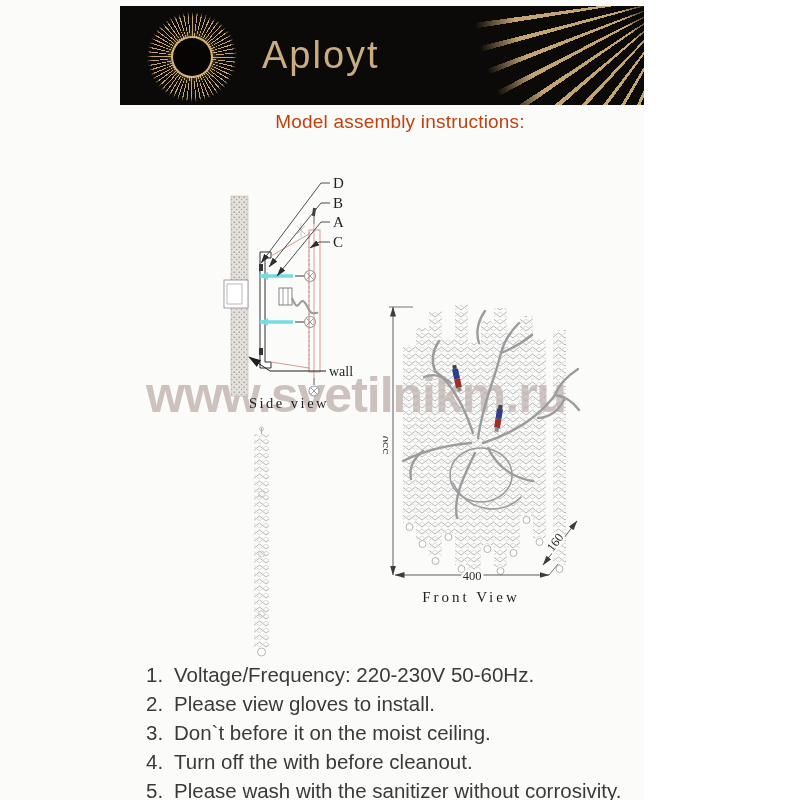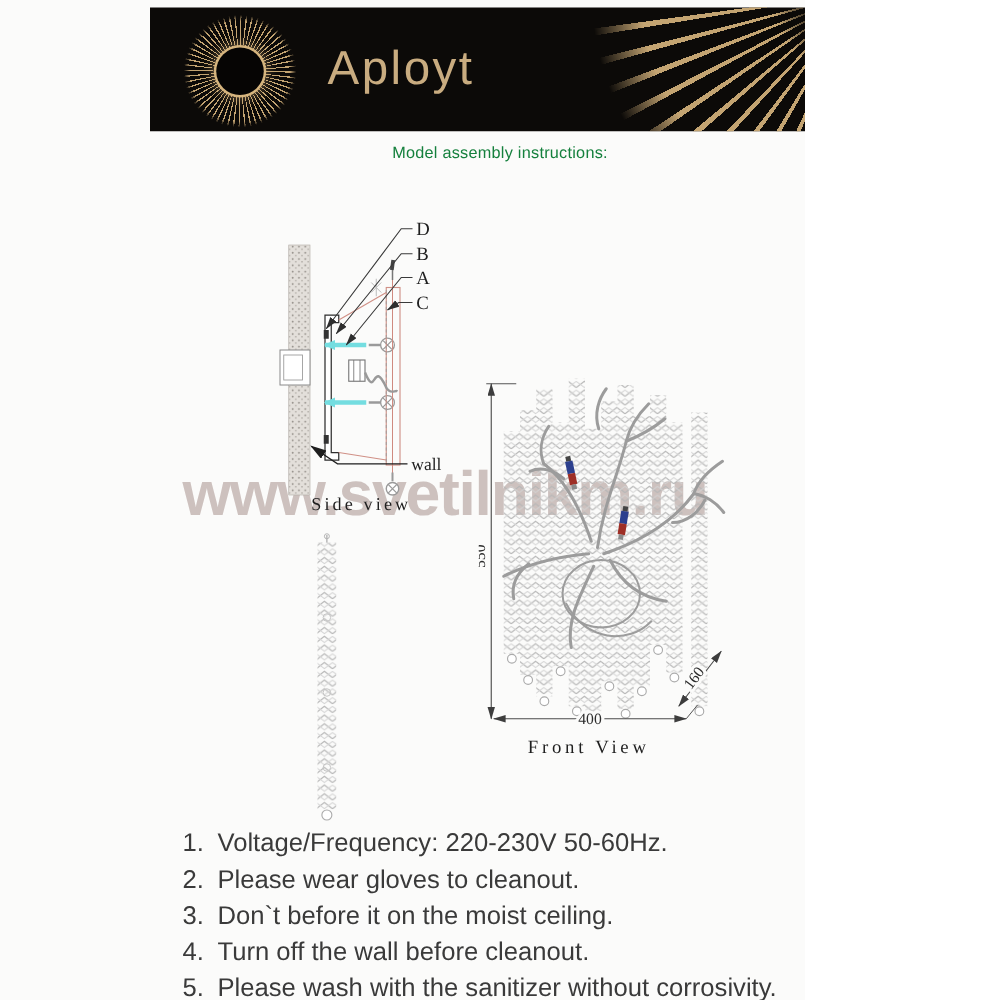--- a/index.html
+++ b/index.html
@@ -17,21 +17,21 @@
     box-shadow:0 0 0 2px rgba(219,185,130,0.95), 0 0 9px 3px rgba(219,185,130,0.45);}
   .brand{position:absolute;left:142px;top:25px;font-size:38px;line-height:48px;color:#c9ac80;
     letter-spacing:2px;font-weight:400;}
   .corner-rays{position:absolute;right:-8px;top:-12px;width:280px;height:130px;
     background:repeating-conic-gradient(from 120deg at 100% 0%, rgba(206,173,120,0.95) 0deg 1.5deg, transparent 1.5deg 6.4deg);
     -webkit-mask:radial-gradient(230px 230px at 100% 0%, transparent 0 38px, #000 70px 175px, transparent 215px);
     mask:radial-gradient(230px 230px at 100% 0%, transparent 0 38px, #000 70px 175px, transparent 215px);}
 
   
   .title-block{position:absolute;left:0;top:110px;width:800px;text-align:center;z-index:3;
-    color:#15803d;font-size:13px;line-height:23px;letter-spacing:0.2px;}
+    color:#c2410c;font-size:19px;line-height:23px;letter-spacing:0.2px;}
 
   
   .watermark{position:absolute;left:146px;top:366px;z-index:1;font-weight:bold;font-size:50px;
     letter-spacing:-1px;color:#cdc1be;white-space:nowrap;}
 
   
   .svg-abs{position:absolute;z-index:2;}
   #side-view{left:213px;top:166px;}
   #single-strand{left:240px;top:424px;}
   #front-view{left:383px;top:283px;}
@@ -256,29 +256,29 @@
     <text class="tech-serif" x="88" y="319" font-size="15" letter-spacing="3" text-anchor="middle" fill="#1f1f1f">Front View</text>
   </svg>
 
   <div class="instructions">
     <div class="instr-row">
       <span class="instr-num">1.</span>
       <span class="instr-text">Voltage/Frequency: 220-230V 50-60Hz.</span>
     </div>
     <div class="instr-row">
       <span class="instr-num">2.</span>
-      <span class="instr-text">Please wear gloves to cleanout.</span>
+      <span class="instr-text">Please view gloves to install.</span>
     </div>
     <div class="instr-row">
       <span class="instr-num">3.</span>
       <span class="instr-text">Don`t before it on the moist ceiling.</span>
     </div>
     <div class="instr-row">
       <span class="instr-num">4.</span>
-      <span class="instr-text">Turn off the wall before cleanout.</span>
+      <span class="instr-text">Turn off the with before cleanout.</span>
     </div>
     <div class="instr-row">
       <span class="instr-num">5.</span>
       <span class="instr-text">Please wash with the sanitizer without corrosivity.</span>
     </div>
 
   </div>
 
 </div>
 

